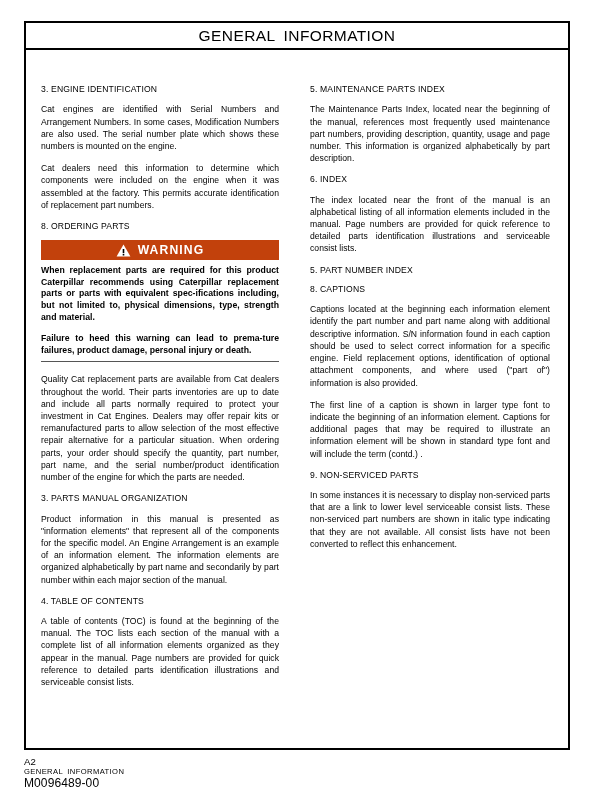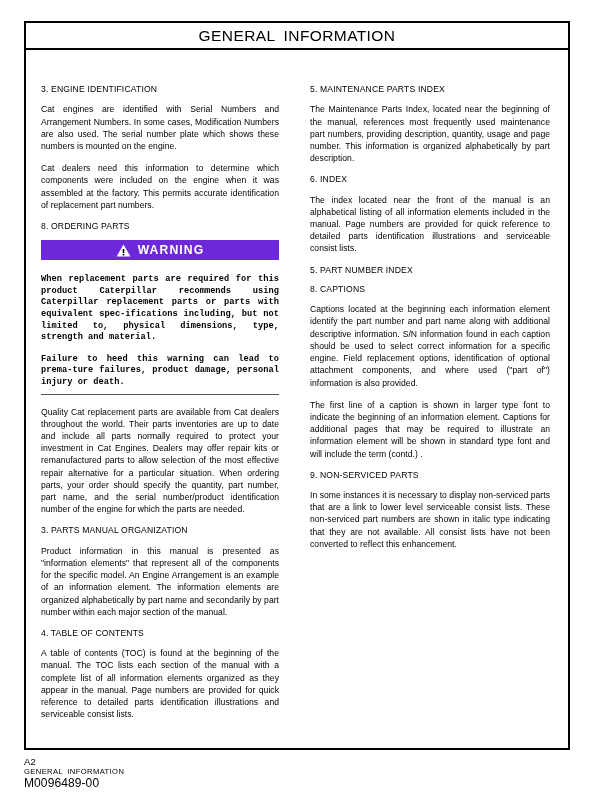--- a/index.html
+++ b/index.html
@@ -91,41 +91,40 @@
   }
   p.body-text.last {
     margin-bottom: 0;
   }
 
   
   .warning-block {
     margin: 2px 0 0 0;
   }
   .warning-header {
-    background: #6d28d9;
+    background: #c2410c;
     color: #ffffff;
     height: 20px;
     display: flex;
     align-items: center;
     justify-content: center;
     gap: 7px;
   }
   .warning-header .warn-label {
     font-size: 12.2px;
     font-weight: bold;
     letter-spacing: 1.1px;
   }
   .warn-tri {
     display: block;
     width: 15px;
     height: 13px;
   }
   .warning-body {
-    padding: 14px 0 0 0;
-    font-family: Liberation Mono, monospace;
+    padding: 5px 0 0 0;
   }
   p.warning-text {
     font-size: 8.7px;
     line-height: 11.6px;
     font-weight: bold;
     text-align: justify;
     margin: 0 0 10px 0;
     letter-spacing: 0.02px;
   }
   p.warning-text.last {

